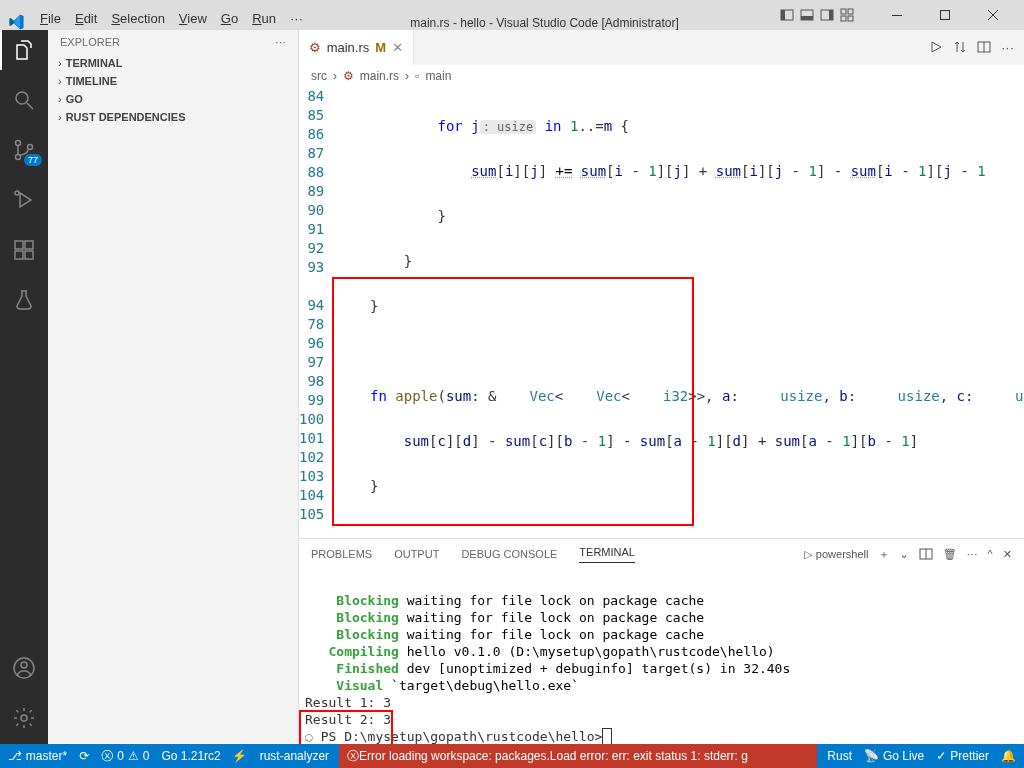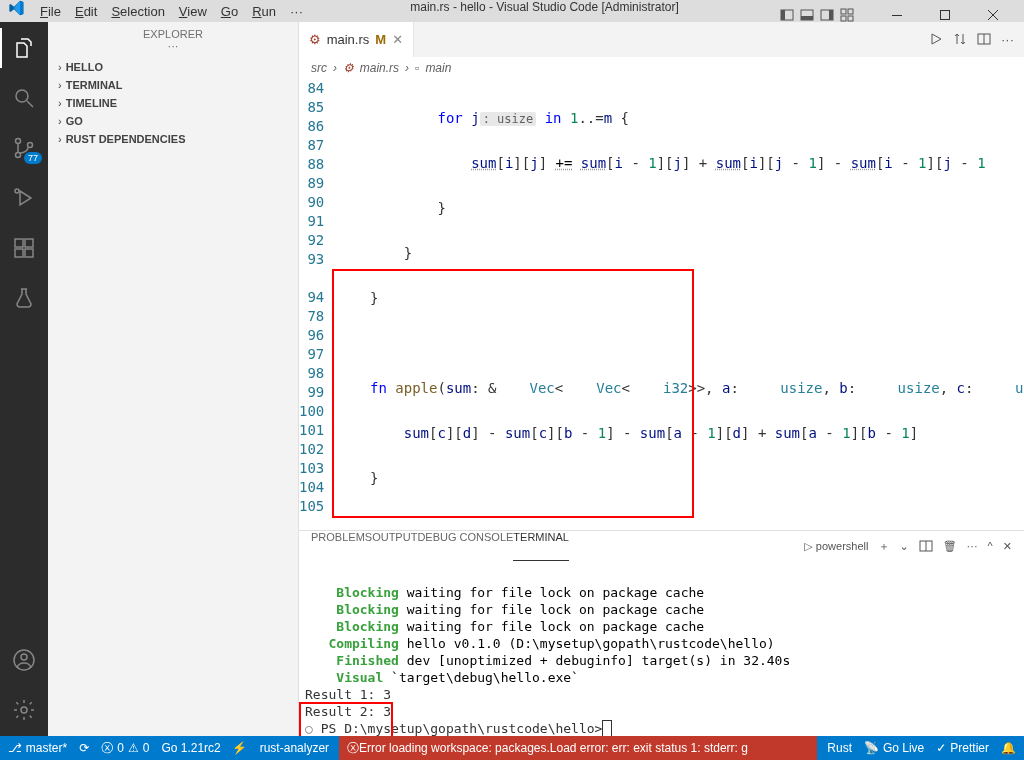--- a/index.html
+++ b/index.html
@@ -1,62 +1,62 @@
 <!DOCTYPE html>
 <html><head>
 <meta charset="utf-8">
 <style>
 * { margin:0; padding:0; box-sizing:border-box; }
 body { font-family: "Segoe UI", sans-serif; font-size:13px; background:#fff; color:#333; width:1024px; height:768px; overflow:hidden; position:relative; }
-.titlebar { height:22px; background:#dddddd; display:flex; align-items:flex-start; padding:0 8px; }
+.titlebar { height:30px; background:#dddddd; display:flex; align-items:flex-end; padding:0 8px; }
 .titlebar .vscode-icon { width:16px; height:16px; margin-right:10px; }
 .titlebar .menu { display:flex; gap:2px; }
 .titlebar .menu span { padding:4px 6px; cursor:default; }
 .titlebar .menu span u { text-decoration:underline; }
 .titlebar .title { flex:1; text-align:center; color:#333; font-size:12px; }
 .titlebar .win-controls { display:flex; gap:2px; align-items:center; }
 .titlebar .win-controls .layout-icons { display:flex; gap:6px; margin-right:18px; }
 .titlebar .win-controls .wc { width:46px; height:30px; display:flex; align-items:center; justify-content:center; }
 .ic { width:14px; height:14px; display:inline-block; }
 .main { display:flex; height:714px; }
-.activitybar { width:48px; background:#2c2c2c; display:flex; flex-direction:column; align-items:flex-end; padding-top:6px; gap:10px; }
+.activitybar { width:48px; background:#2c2c2c; display:flex; flex-direction:column; align-items:flex-end; gap:10px; }
 .activitybar .act { width:48px; height:40px; display:flex; align-items:center; justify-content:center; color:#858585; position:relative; }
 .activitybar .act.active { color:#fff; border-left:2px solid #fff; }
 .activitybar .badge { position:absolute; bottom:4px; right:6px; background:#007acc; color:#fff; border-radius:8px; font-size:9px; padding:1px 4px; }
 .activitybar .bottom { margin-top:auto; margin-bottom:6px; display:flex; flex-direction:column; gap:10px; }
 .sidebar { width:251px; background:#f3f3f3; border-right:1px solid #e0e0e0; }
-.sidebar .hdr { display:flex; justify-content:space-between; align-items:center; padding:6px 12px; font-size:11px; color:#6f6f6f;flex-direction:column; }
+.sidebar .hdr { display:flex; justify-content:space-between; align-items:center; padding:6px 12px; font-size:11px; color:#6f6f6f; }
 .sidebar .sect { padding:3px 10px; font-size:11px; font-weight:700; color:#424242; display:flex; align-items:center; gap:4px; cursor:default; }
 .sidebar .sect::before { content:"›"; display:inline-block; font-weight:400; }
 .editor { flex:1; display:flex; flex-direction:column; background:#fff; min-width:0; }
 .tabs { height:35px; background:#f3f3f3; display:flex; align-items:center; }
 .tabs .tab { height:35px; background:#fff; display:flex; align-items:center; padding:0 10px; gap:6px; font-size:13px; border-right:1px solid #e5e5e5; }
 .tabs .tab .rs-icon { color:#a04030; }
 .tabs .tab .close { color:#888; }
 .tabs .actions { margin-left:auto; display:flex; gap:10px; padding-right:10px; color:#555; }
-.breadcrumbs { height:22px; display:flex; align-items:center; padding:0 12px; gap:6px; font-size:12px; color:#616161; background:#fff; border-bottom:none;font-style:italic; }
+.breadcrumbs { height:22px; display:flex; align-items:center; padding:0 12px; gap:6px; font-size:12px; color:#616161; background:#fff; border-bottom:none; }
 .code-area { flex:1; display:flex; overflow:hidden; font-family: Consolas, monospace; font-size:14px; min-height:0; position:relative; }
 .gutter { width:44px; text-align:right; color:#237893; padding:0 8px 0 0; background:#fff; line-height:19px; }
 .gutter div { height:19px;text-align:right; }
 .code { flex:1; line-height:26px; white-space:pre; position:relative; }
 .code .line { height:19px; padding-left:4px; }
 .kw { color:#0000ff; }
 .ty { color:#267f99;margin-left:33px; }
 .fn { color:#795e26; }
 .num { color:#098658; }
 .op { color:#000; }
 .var { color:#001080; }
 .hint { background:#e8e8e8; color:#616161; border-radius:2px; padding:0 3px; font-size:12px; }
 .ul { text-decoration: underline dotted #999; }
 .codelens { color:#999; font-size:12px; height:19px; padding-left:4px; }
 .redbox { position:absolute; border:2px solid #ff0000; pointer-events:none; }
 .minimap { width:97px; background:#fdfdfd; border-left:1px solid #eee; position:relative; overflow:hidden; }
 .minimap .blob { position:absolute; left:4px; right:4px; background:linear-gradient(#5b82c0 2px, transparent 2px) 0 0/6px 3px; opacity:.35; }
 .panel { height:206px; border-top:1px solid #e0e0e0; background:#fff; display:flex; flex-direction:column; }
-.panel .ptabs { height:30px; display:flex; padding:0 12px; font-size:11px; color:#666; }
+.panel .ptabs { height:30px; display:flex; align-items:center; padding:0 12px; gap:22px; font-size:11px; color:#666; }
 .panel .ptabs .ptab.active { color:#333; border-bottom:1px solid #333; padding-bottom:4px; }
 .panel .ptabs .right { margin-left:auto; display:flex; align-items:center; gap:10px; color:#555; }
 .panel .term { flex:1; font-family:Consolas,monospace; font-size:13px; line-height:17px; padding:2px 0 0 6px; overflow:hidden; position:relative;margin-top:21px; }
 .term .g { color:#38a13c; font-weight:bold; }
 .term .b { color:#000; }
 .statusbar { height:24px; background:#007acc; color:#fff; display:flex; align-items:center; font-size:12px; padding:0 8px; gap:12px; }
 .statusbar .sb { display:flex; align-items:center; gap:4px; white-space:nowrap; }
 .statusbar .err-block { background:#c0392b; height:24px; display:flex; align-items:center; padding:0 8px; margin:0 -2px; flex:1; min-width:0; overflow:hidden; }
 svg { display:block; }
 .dotmod { color:#9e6a03; font-weight:bold; }
@@ -176,21 +176,20 @@
           </svg>
         </div>
     </div>
   </div>
 
   <div class="sidebar">
     <div class="hdr">
         <span>EXPLORER</span>
         <span>···</span>
       </div>
-    <div class="sect">HELLO</div>
     <div class="sect">TERMINAL</div>
     <div class="sect">TIMELINE</div>
     <div class="sect">GO</div>
     <div class="sect">RUST DEPENDENCIES</div>
   </div>
 
   <div class="editor">
     <div class="tabs">
       <div class="tab">
         <span class="rs-icon">⚙</span>

